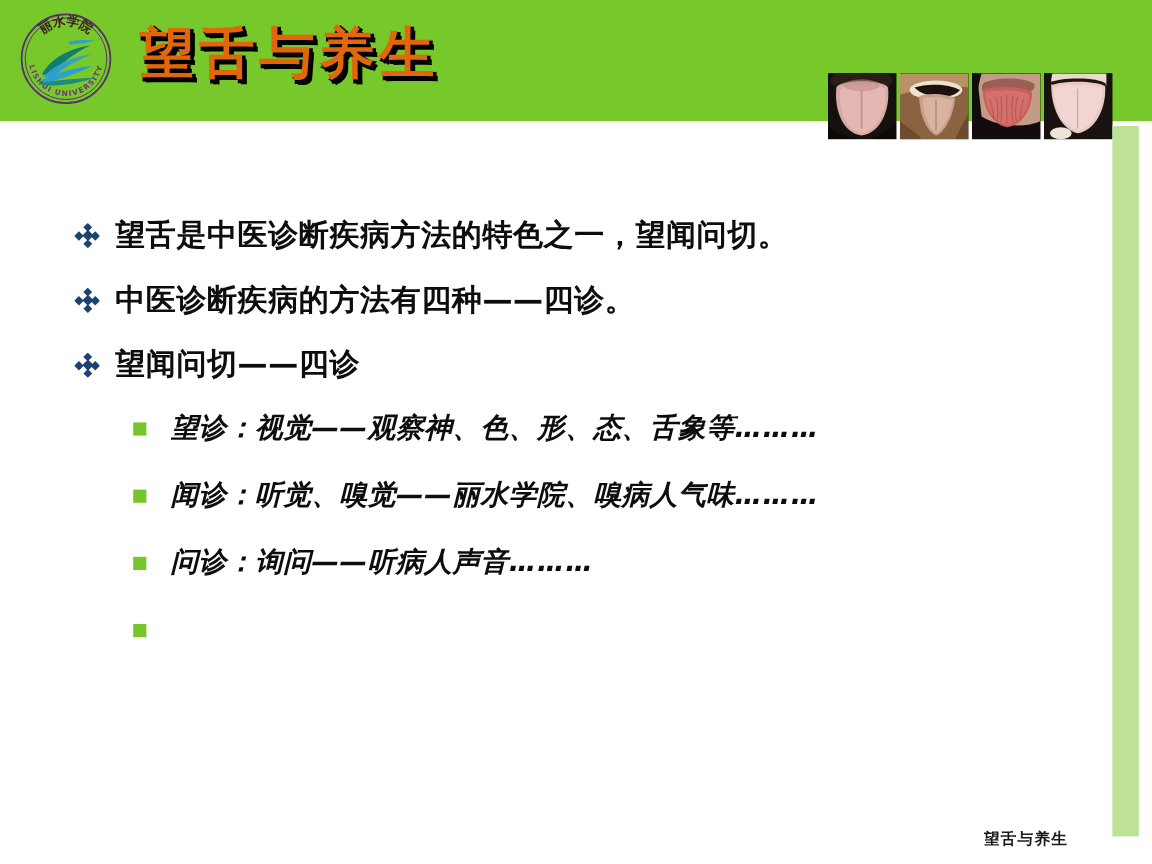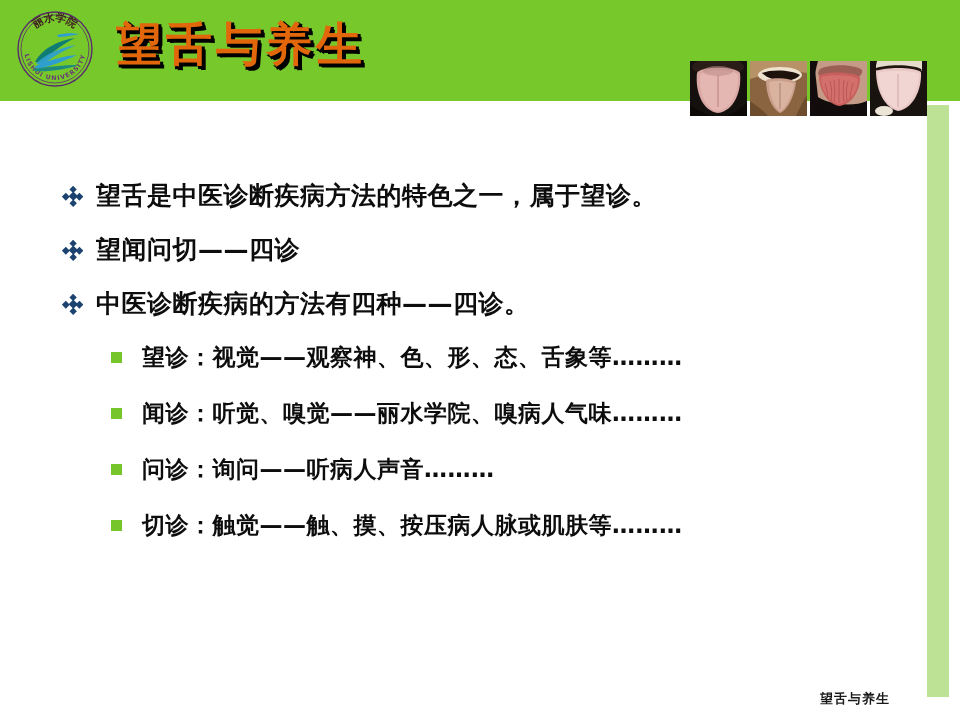--- a/index.html
+++ b/index.html
@@ -123,20 +123,21 @@
     font-weight: bold;
     color: #0d0d0d;
     line-height: 34px;
     letter-spacing: 0.5px;
     white-space: nowrap;
   }
 
   .sub-list {
     margin-top: 9px;
     margin-left: 49px;
+    font-style: italic;
   }
   .lvl2 {
     display: flex;
     align-items: flex-start;
     margin-bottom: 22px;
     height: 34px;
   }
   .lvl2-marker {
     width: 31px;
     flex: 0 0 31px;
@@ -282,49 +283,49 @@
       <div class="lvl1">
         <span class="lvl1-marker">
           <svg width="21" height="21" viewBox="0 0 21 21" xmlns="http://www.w3.org/2000/svg">
             <rect x="8.5" y="0.8" width="5.2" height="5.2" transform="rotate(45 11.1 3.4)" fill="#1c4370"></rect>
             <rect x="1.0" y="7.9" width="5.6" height="5.6" transform="rotate(45 3.8 10.7)" fill="#1c4370"></rect>
             <rect x="14.6" y="7.9" width="5.6" height="5.6" transform="rotate(45 17.4 10.7)" fill="#1c4370"></rect>
             <rect x="8.0" y="6.9" width="6.6" height="6.6" transform="rotate(45 11.3 10.2)" fill="#1c4370"></rect>
             <rect x="8.6" y="14.6" width="5.2" height="5.2" transform="rotate(45 11.2 17.2)" fill="#1c4370"></rect>
           </svg>
         </span>
-        <span class="lvl1-text">望舌是中医诊断疾病方法的特色之一，属于望诊。</span>
+        <span class="lvl1-text">望舌是中医诊断疾病方法的特色之一，望闻问切。</span>
+      </div>
+
+      <div class="lvl1">
+        <span class="lvl1-marker">
+          <svg width="21" height="21" viewBox="0 0 21 21" xmlns="http://www.w3.org/2000/svg">
+            <rect x="8.5" y="0.8" width="5.2" height="5.2" transform="rotate(45 11.1 3.4)" fill="#1c4370"></rect>
+            <rect x="1.0" y="7.9" width="5.6" height="5.6" transform="rotate(45 3.8 10.7)" fill="#1c4370"></rect>
+            <rect x="14.6" y="7.9" width="5.6" height="5.6" transform="rotate(45 17.4 10.7)" fill="#1c4370"></rect>
+            <rect x="8.0" y="6.9" width="6.6" height="6.6" transform="rotate(45 11.3 10.2)" fill="#1c4370"></rect>
+            <rect x="8.6" y="14.6" width="5.2" height="5.2" transform="rotate(45 11.2 17.2)" fill="#1c4370"></rect>
+          </svg>
+        </span>
+        <span class="lvl1-text">中医诊断疾病的方法有四种——四诊。</span>
       </div>
 
       <div class="lvl1">
         <span class="lvl1-marker">
           <svg width="21" height="21" viewBox="0 0 21 21" xmlns="http://www.w3.org/2000/svg">
             <rect x="8.5" y="0.8" width="5.2" height="5.2" transform="rotate(45 11.1 3.4)" fill="#1c4370"></rect>
             <rect x="1.0" y="7.9" width="5.6" height="5.6" transform="rotate(45 3.8 10.7)" fill="#1c4370"></rect>
             <rect x="14.6" y="7.9" width="5.6" height="5.6" transform="rotate(45 17.4 10.7)" fill="#1c4370"></rect>
             <rect x="8.0" y="6.9" width="6.6" height="6.6" transform="rotate(45 11.3 10.2)" fill="#1c4370"></rect>
             <rect x="8.6" y="14.6" width="5.2" height="5.2" transform="rotate(45 11.2 17.2)" fill="#1c4370"></rect>
           </svg>
         </span>
         <span class="lvl1-text">望闻问切——四诊</span>
       </div>
 
-      <div class="lvl1">
-        <span class="lvl1-marker">
-          <svg width="21" height="21" viewBox="0 0 21 21" xmlns="http://www.w3.org/2000/svg">
-            <rect x="8.5" y="0.8" width="5.2" height="5.2" transform="rotate(45 11.1 3.4)" fill="#1c4370"></rect>
-            <rect x="1.0" y="7.9" width="5.6" height="5.6" transform="rotate(45 3.8 10.7)" fill="#1c4370"></rect>
-            <rect x="14.6" y="7.9" width="5.6" height="5.6" transform="rotate(45 17.4 10.7)" fill="#1c4370"></rect>
-            <rect x="8.0" y="6.9" width="6.6" height="6.6" transform="rotate(45 11.3 10.2)" fill="#1c4370"></rect>
-            <rect x="8.6" y="14.6" width="5.2" height="5.2" transform="rotate(45 11.2 17.2)" fill="#1c4370"></rect>
-          </svg>
-        </span>
-        <span class="lvl1-text">中医诊断疾病的方法有四种——四诊。</span>
-      </div>
-
       <div class="sub-list">
 
         <div class="lvl2">
           <span class="lvl2-marker">
             <span class="green-square"></span>
           </span>
           <span class="lvl2-text">望诊：视觉——观察神、色、形、态、舌象等………</span>
         </div>
 
         <div class="lvl2">
@@ -338,21 +339,20 @@
           <span class="lvl2-marker">
             <span class="green-square"></span>
           </span>
           <span class="lvl2-text">问诊：询问——听病人声音………</span>
         </div>
 
         <div class="lvl2">
           <span class="lvl2-marker">
             <span class="green-square"></span>
           </span>
-          <span class="lvl2-text">切诊：触觉——触、摸、按压病人脉或肌肤等………</span>
         </div>
 
       </div>
     </div>
   </div>
 
   <div class="footer">望舌与养生</div>
 
 </div>
 

